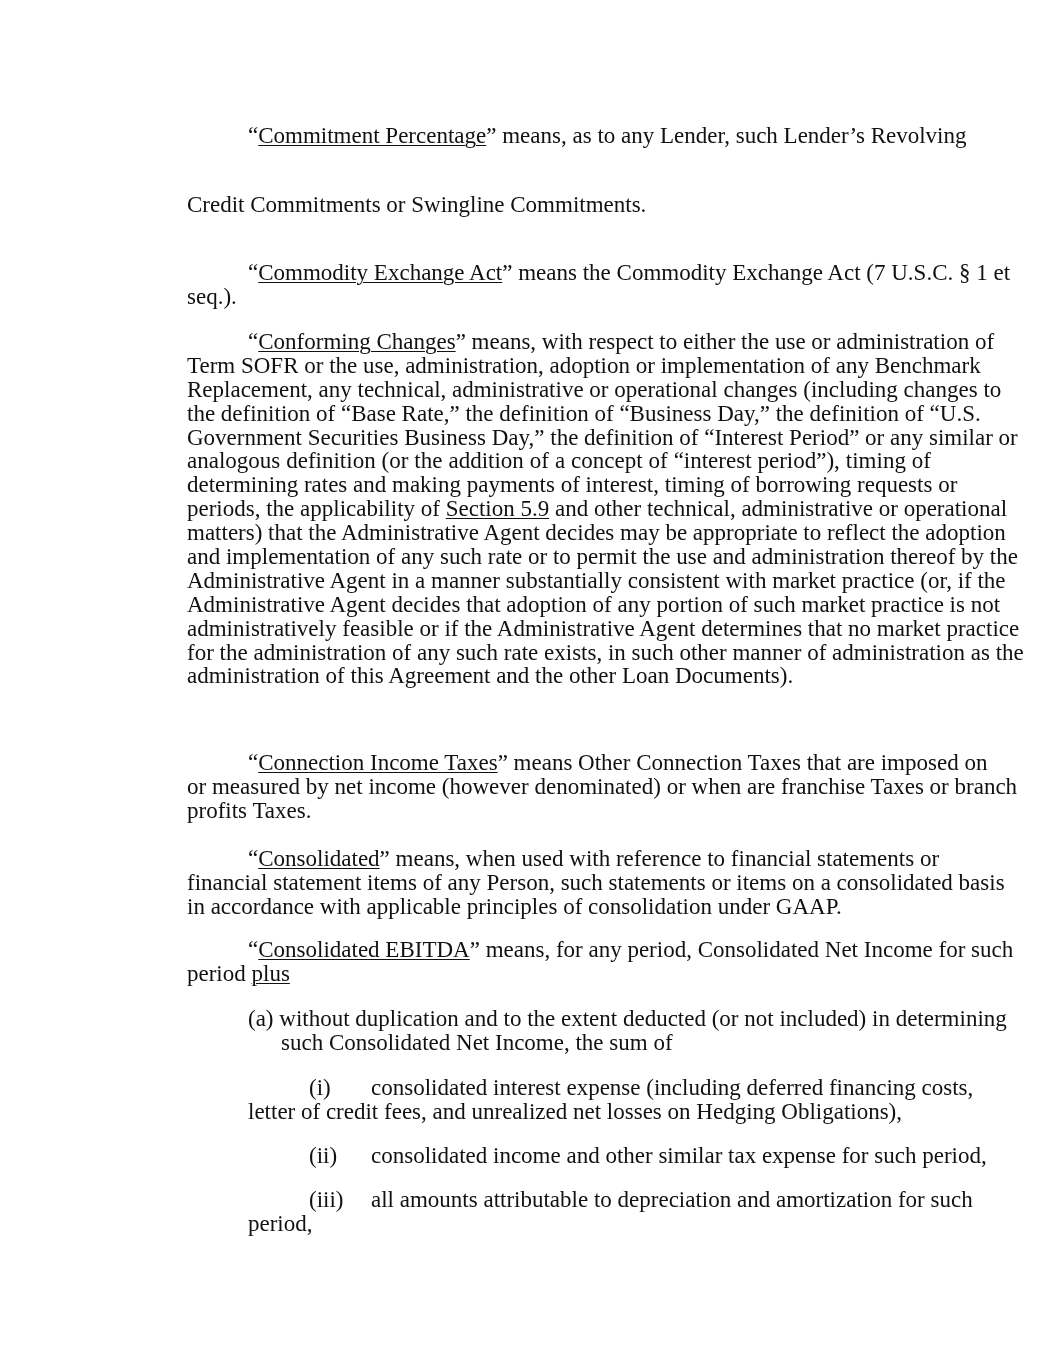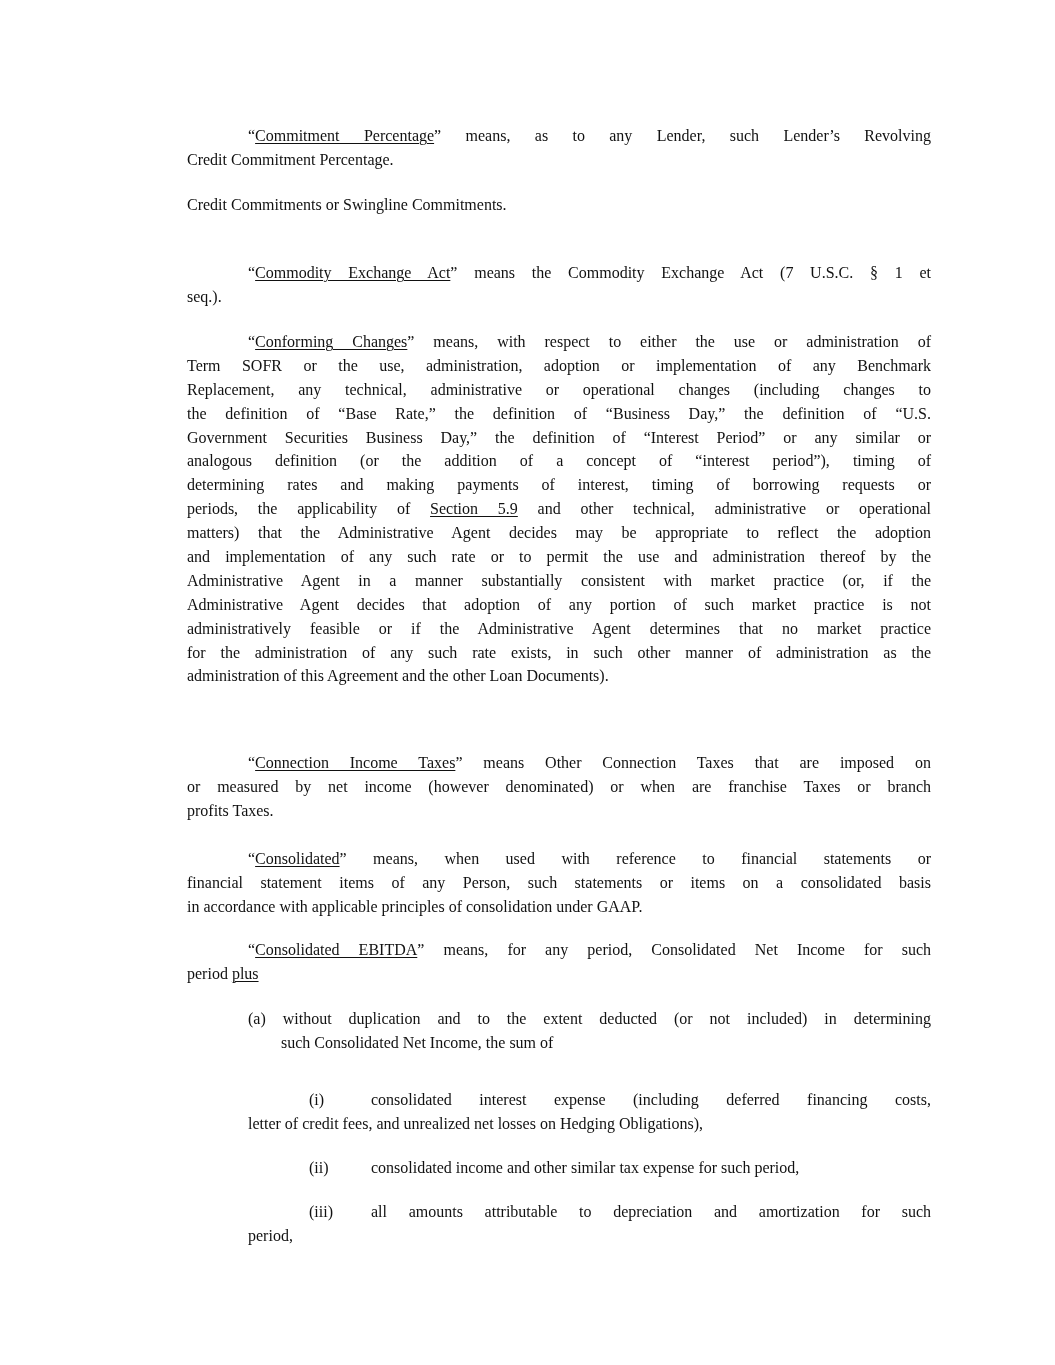--- a/index.html
+++ b/index.html
@@ -1,37 +1,36 @@
 <!DOCTYPE html>
 <html><head>
 <meta charset="utf-8">
 <style>
   html, body { margin: 0; padding: 0; background: #ffffff; }
   body { width: 1055px; height: 1365px; position: relative; overflow: hidden;
          font-family: "Liberation Serif", "DejaVu Serif", serif; color: #111111; }
   .page { position: absolute; left: 0; top: 0; width: 1055px; height: 1365px; background: #ffffff; }
-  .blk { position: absolute; left: 187px; width: 744px; font-size: 16px; line-height: 23.9px; }
+  .blk { position: absolute; left: 187px; width: 744px; font-size: 23px; line-height: 23.9px; }
   .ln { display: block; text-align: justify; text-align-last: justify; white-space: nowrap; height: 23.9px; }
   .ln.last { text-align-last: left; }
   .ind { padding-left: 61px; }
   u { text-decoration: underline; text-underline-offset: 2px; text-decoration-thickness: 1px; }
   .sub-a { left: 248px; width: 683px; }
   .sub-a .ln.hang { padding-left: 33px; }
   .roman { left: 248px; width: 683px; }
-  .roman .ln.first { padding-left: 61px; margin-top: 12px; }
+  .roman .ln.first { padding-left: 61px; }
   .tab { display: inline-block; width: 62px; }
 </style>
 </head>
 <body>
 
 <div class="page">
 
   <div class="blk" style="top:124px">
     <span class="ln ind"><span>“</span><u>Commitment Percentage</u><span>” means, as to any Lender, such Lender’s Revolving</span></span>
-    <span class="ln last">Credit Commitment Percentage.</span>
   </div>
 
   <div class="blk" style="top:193px">
     <span class="ln last">Credit Commitments or Swingline Commitments.</span>
   </div>
 
   <div class="blk" style="top:261px">
     <span class="ln ind"><span>“</span><u>Commodity Exchange Act</u><span>” means the Commodity Exchange Act (7 U.S.C. § 1 et</span></span>
     <span class="ln last">seq.).</span>
   </div>

